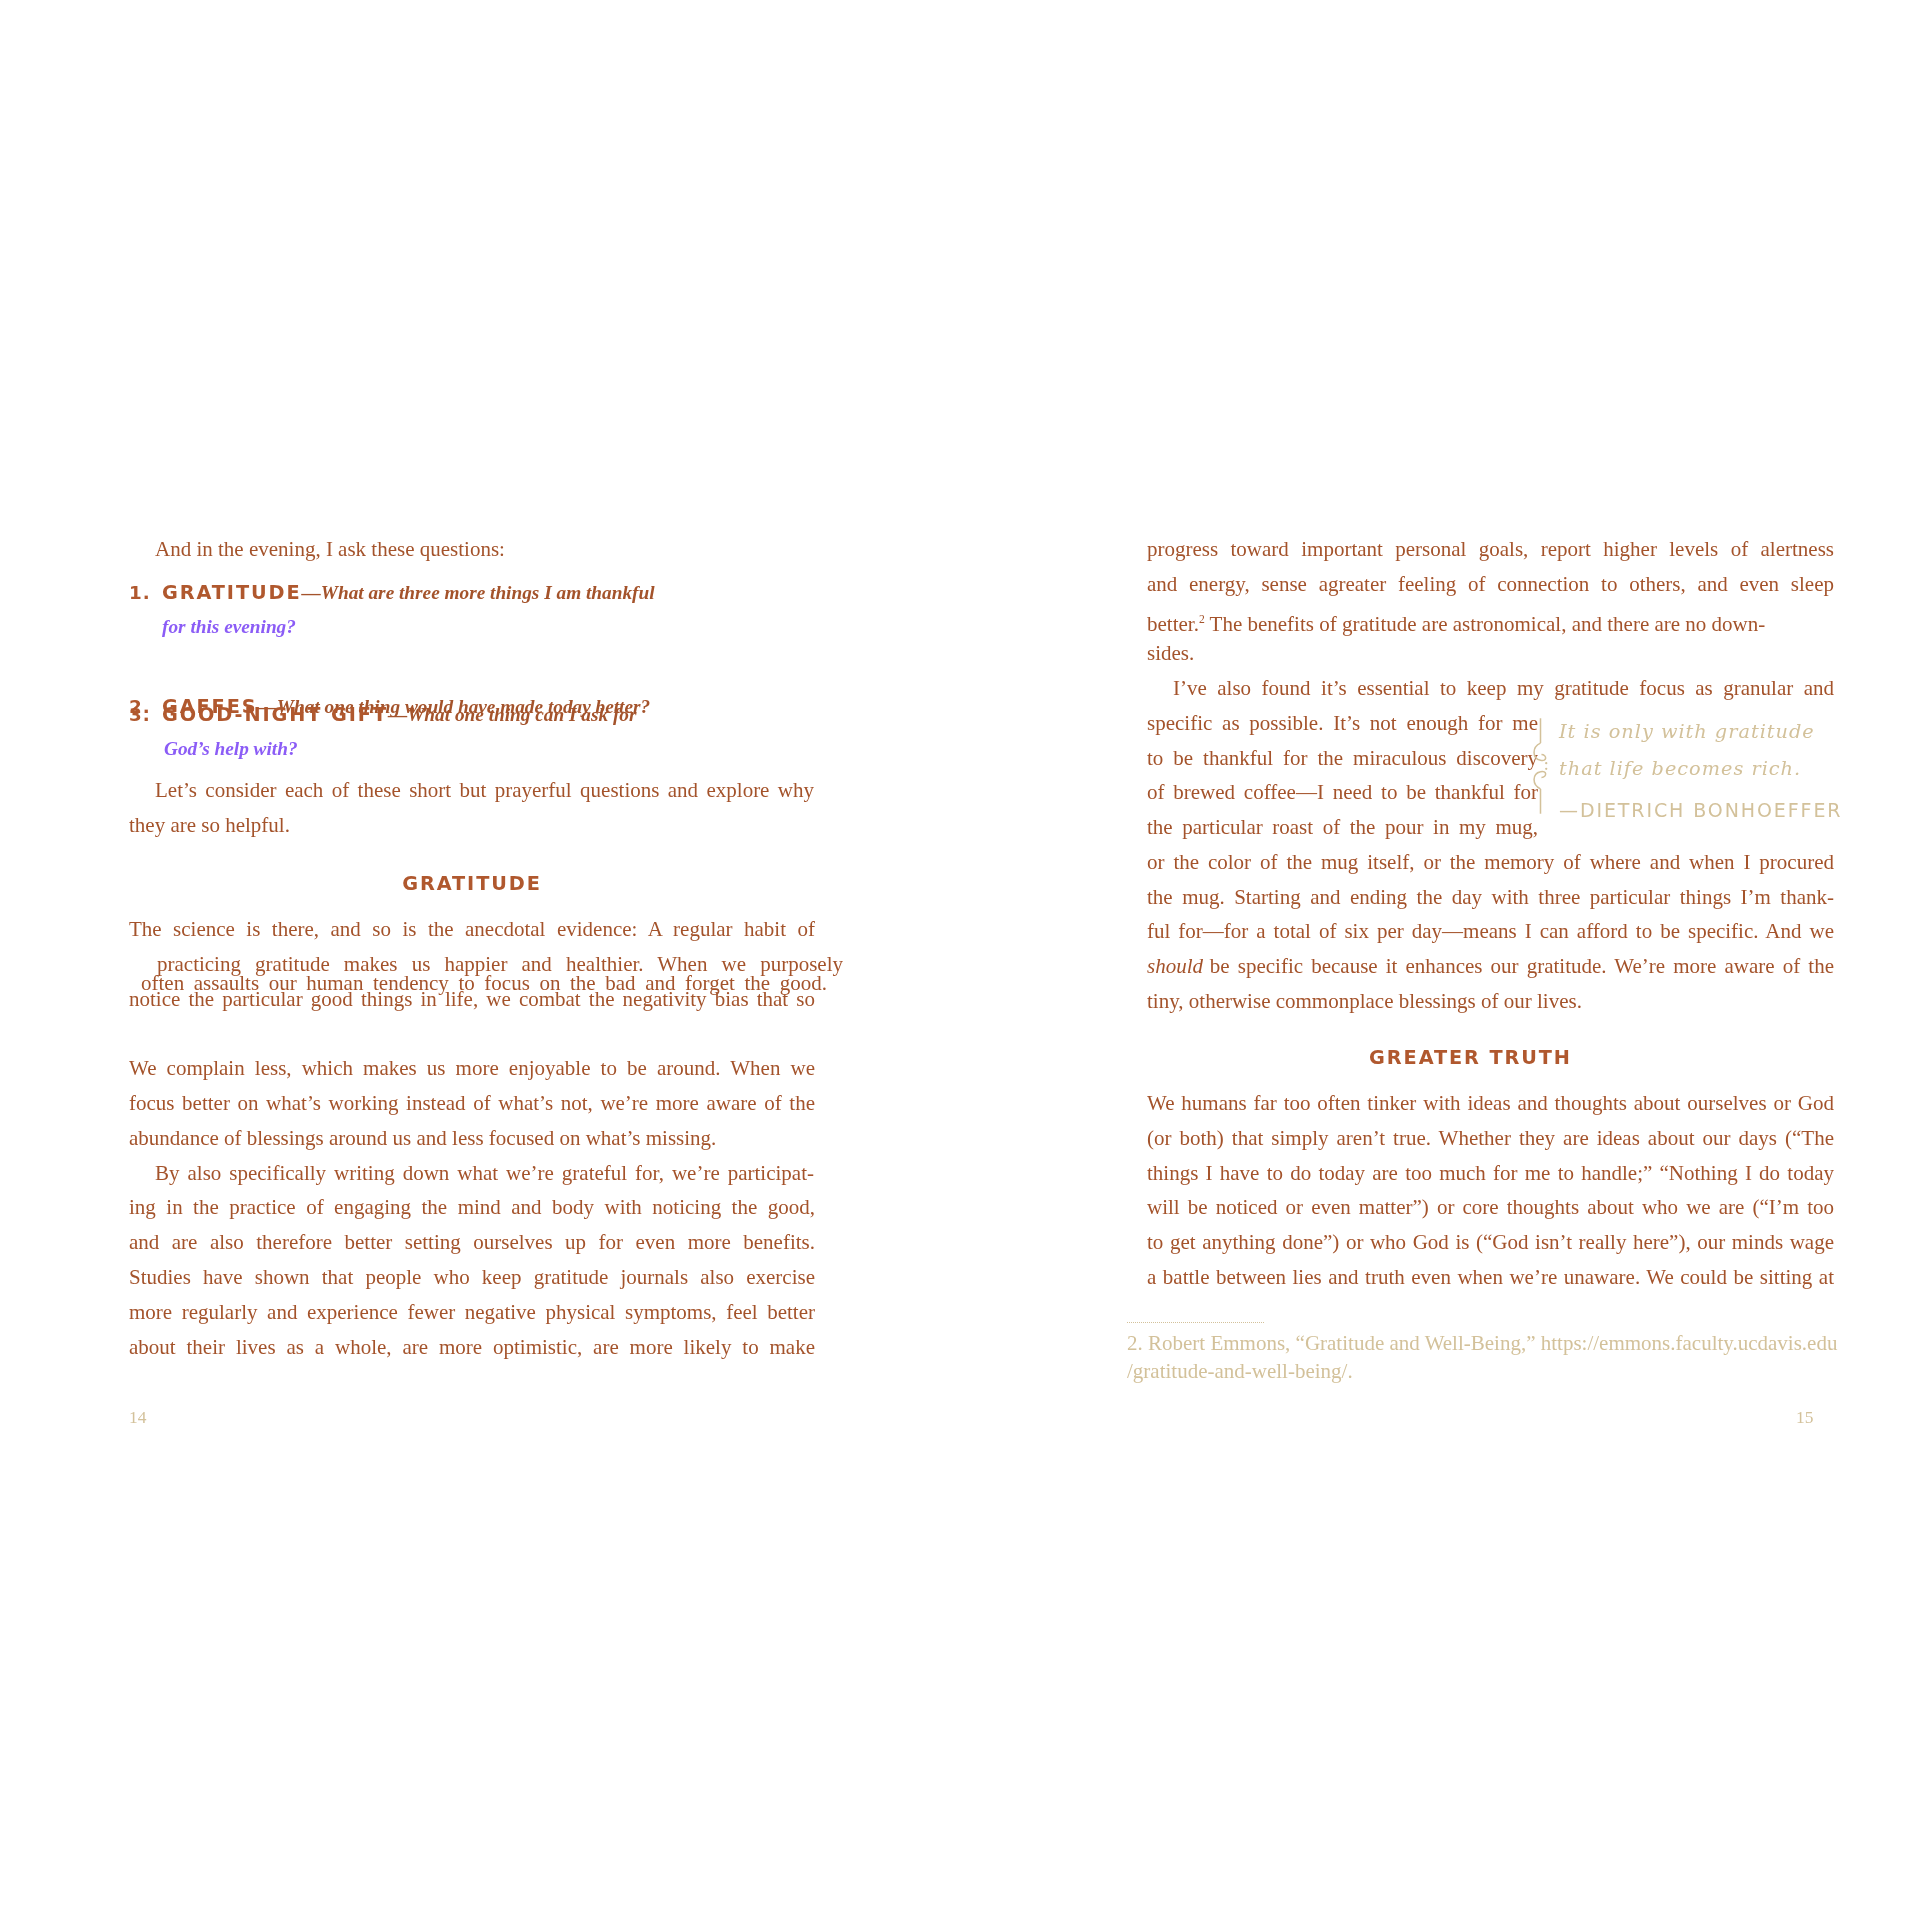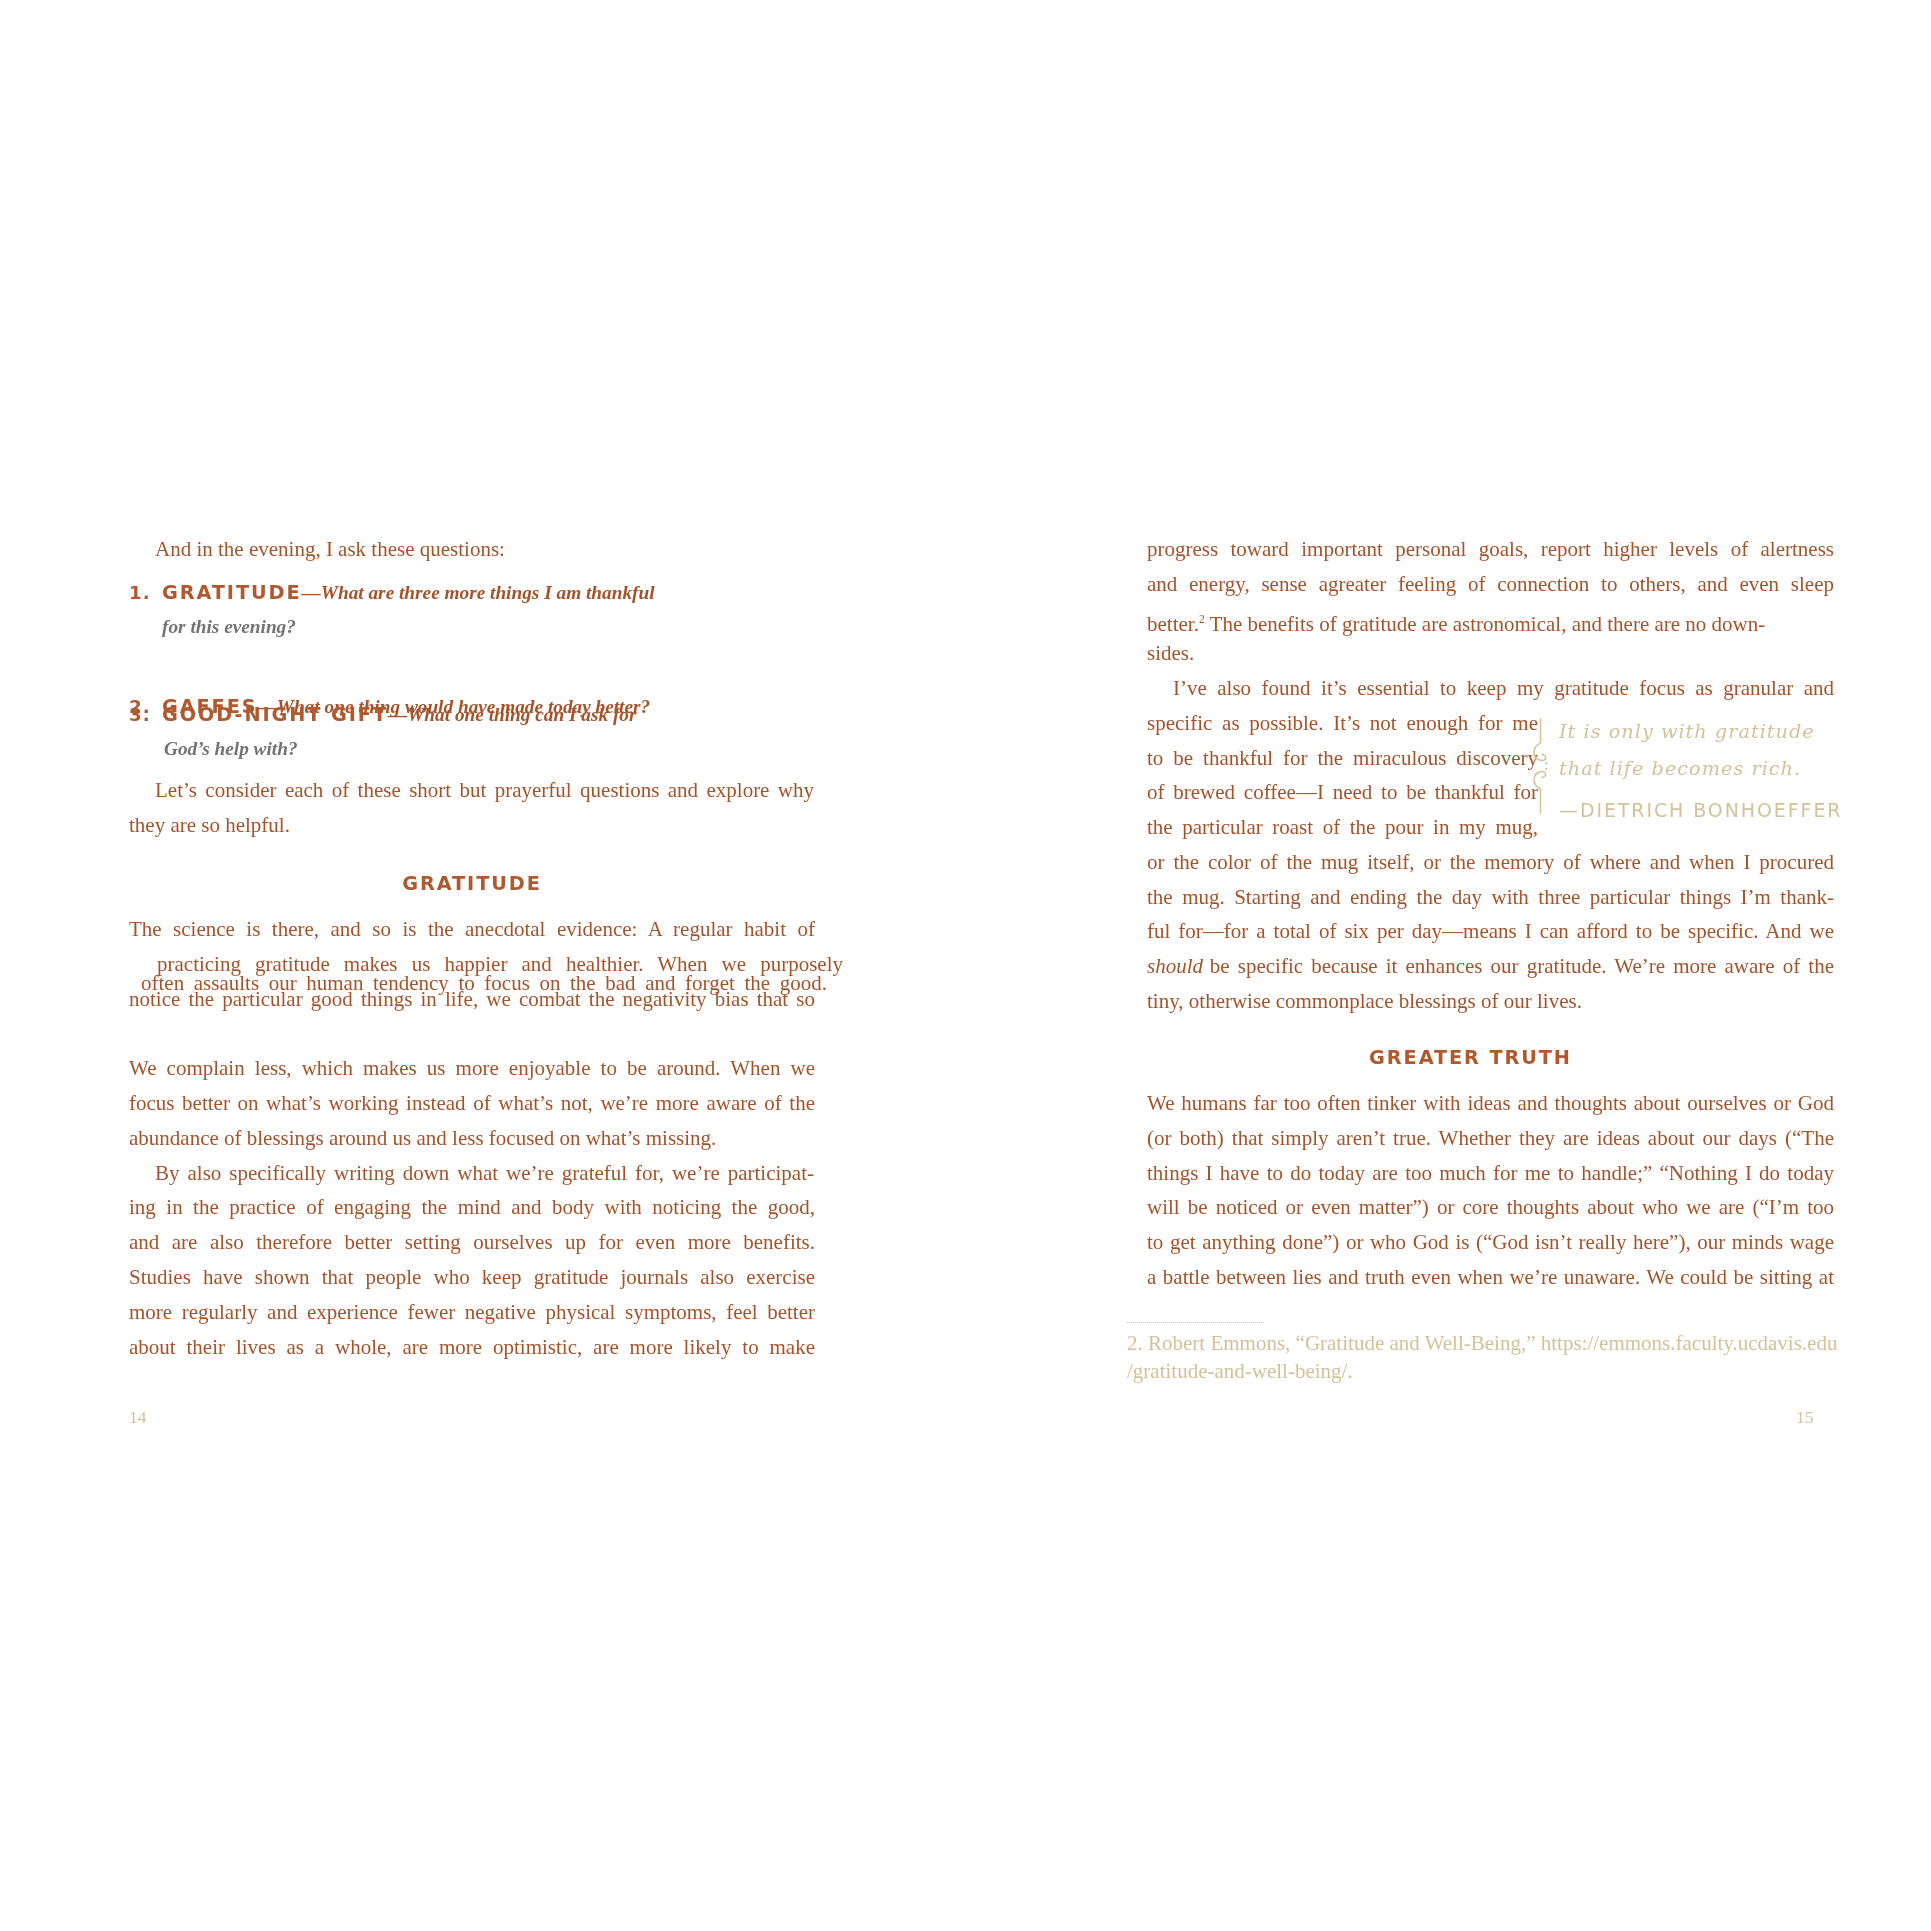--- a/index.html
+++ b/index.html
@@ -18,21 +18,21 @@
       font-weight: bold;
       color: #b0582e;
       letter-spacing: 1.9px;
     }
     .line { position: absolute; white-space: nowrap; }
     .intro { top: 532px; left: 155px; }
     .list-item { position: absolute; left: 129px; white-space: nowrap; }
     .list-num { font-family: "DejaVu Sans", sans-serif; font-weight: bold; color: #b0582e; font-size: 18.3px; letter-spacing: 1px; display: inline-block; width: 33px; }
     .list-term { font-family: "DejaVu Sans", sans-serif; font-weight: bold; color: #b0582e; font-size: 19.3px; letter-spacing: 1.9px; }
     .list-q { font-family: "Liberation Serif", serif; font-style: italic; font-weight: bold; color: #a4532b; font-size: 19.3px; }
-    .list-cont { position: absolute; font-family: "Liberation Serif", serif; font-style: italic; font-weight: bold; color: #737373; font-size: 19.3px; white-space: nowrap; text-align: center; }
+    .list-cont { position: absolute; font-family: "Liberation Serif", serif; font-style: italic; font-weight: bold; color: #8b5cf6; font-size: 19.3px; white-space: nowrap; text-align: center; }
 
     .heading { position: absolute; font-size: 19.3px; text-align: center; }
 
     .para-line { position: absolute; left: 129px; width: 686px; white-space: nowrap; }
     .para-line.j { text-align: justify; text-align-last: justify; white-space: normal; height: 35px; overflow: hidden; }
     .indent { left: 155px; width: 659px; }
 
     
     .rp-line { position: absolute; left: 1127px; width: 687px; white-space: nowrap; margin-left: 20px; }
     .rp-line.j { text-align: justify; text-align-last: justify; white-space: normal; height: 35px; overflow: hidden; }

